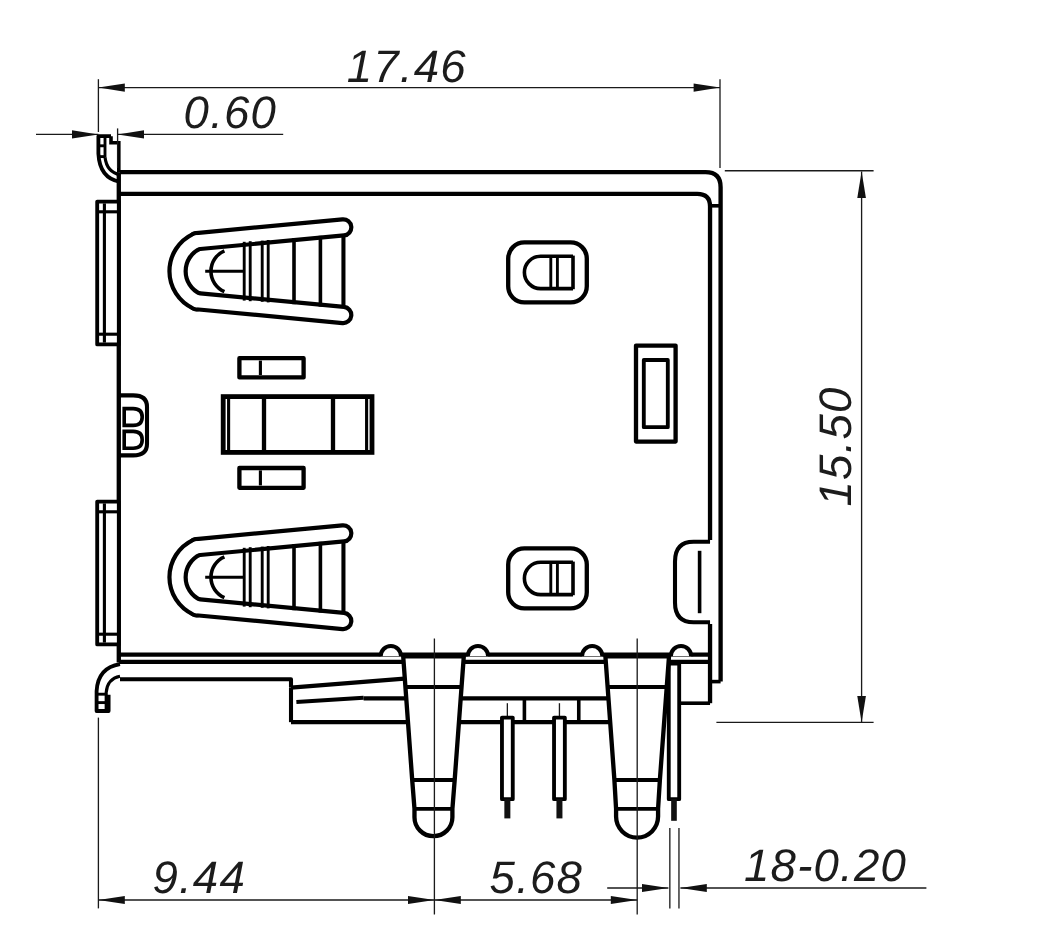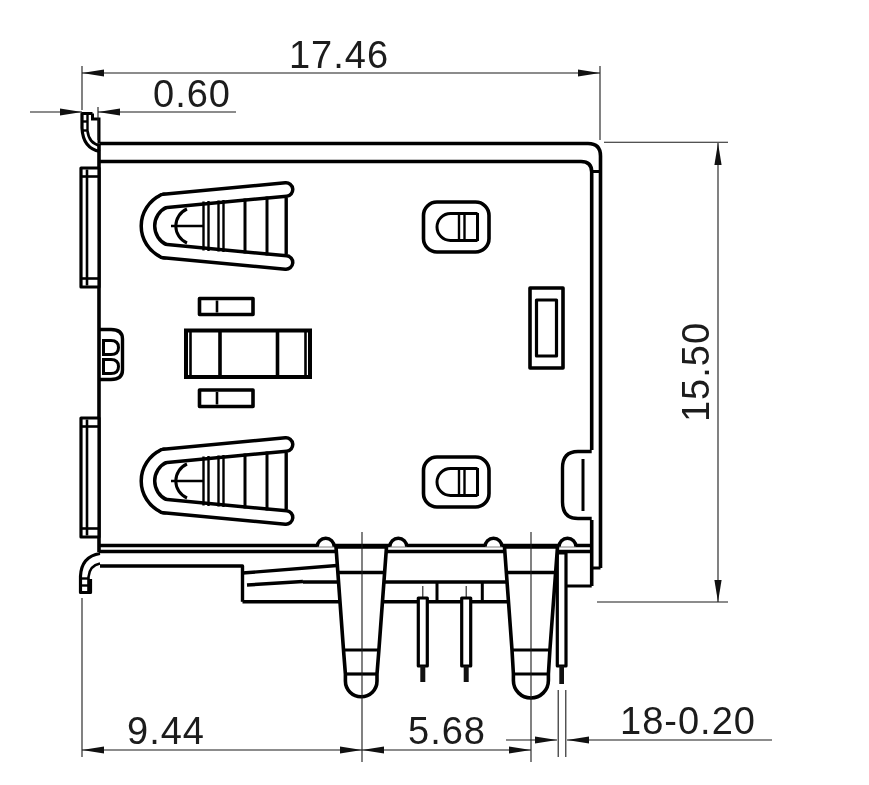--- a/index.html
+++ b/index.html
@@ -1,18 +1,18 @@
 <!DOCTYPE html>
 <html><head>
 <meta charset="utf-8">
 <style>
   html,body{margin:0;padding:0;background:#e8e8e8;}
   .sheet{
     width:869px;height:785px;background:#ffffff;position:relative;margin:0 auto;
-    font-family:"Liberation Sans",sans-serif;overflow:hidden;
+    font-family:"Liberation Sans",sans-serif;overflow:hidden;font-style:italic;
   }
   svg{display:block;}
   
   .k  {stroke:#000;fill:none;stroke-width:3.6;stroke-linejoin:round;stroke-linecap:butt;}
   .k34{stroke:#000;fill:none;stroke-width:3.4;stroke-linejoin:round;}
   .k32{stroke:#000;fill:none;stroke-width:3.2;stroke-linejoin:round;}
   .k3 {stroke:#000;fill:none;stroke-width:3;}
   .k26{stroke:#000;fill:none;stroke-width:2.6;}
   .k24{stroke:#000;fill:none;stroke-width:2.4;}
   .k4 {stroke:#000;fill:none;stroke-width:4;}

